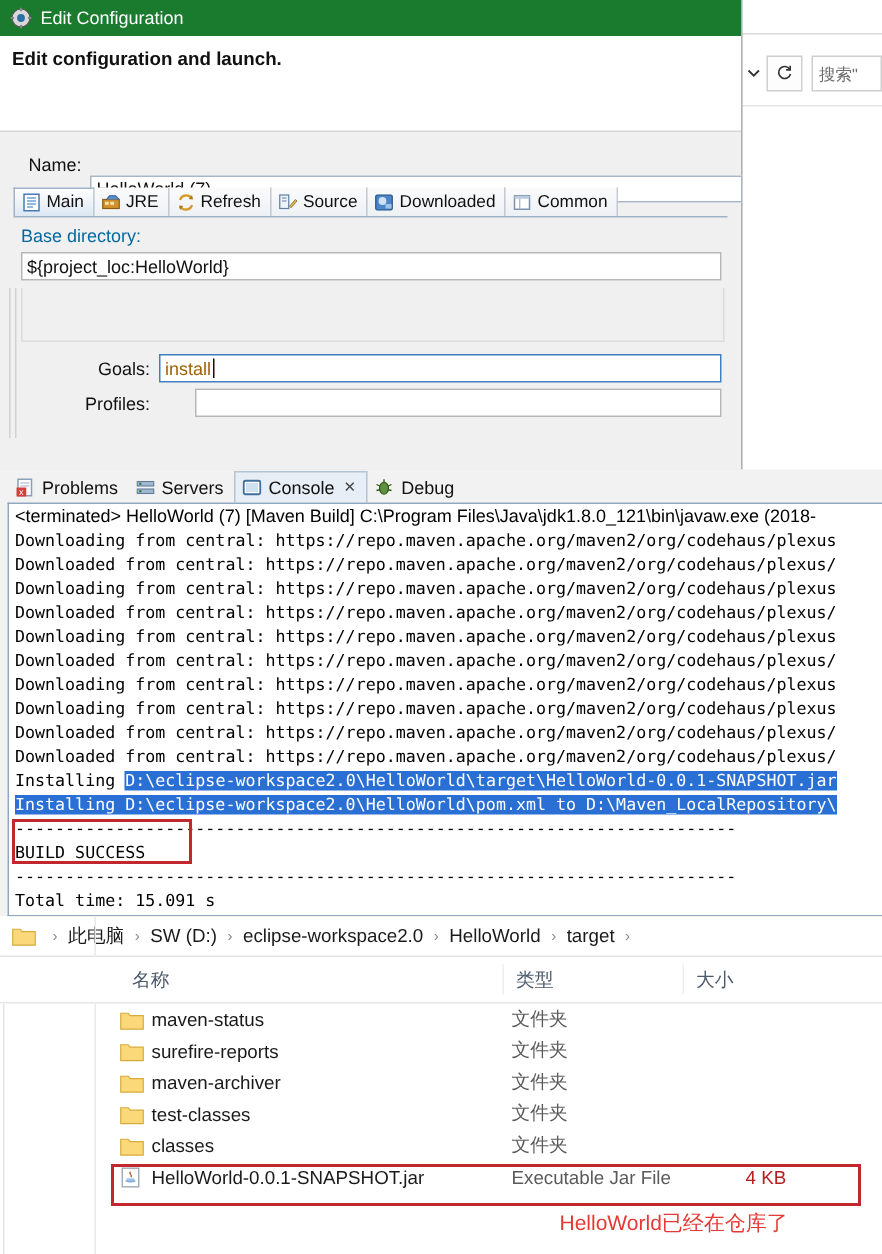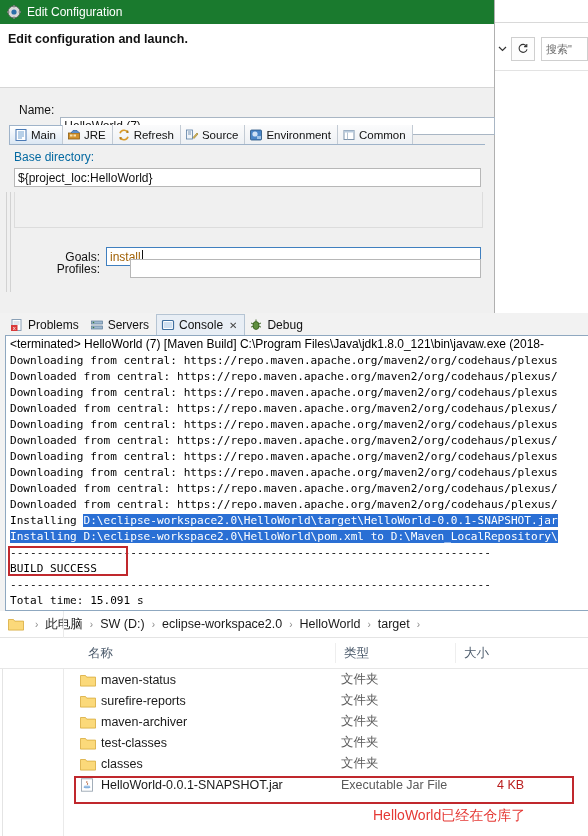--- a/index.html
+++ b/index.html
@@ -115,21 +115,21 @@
     position: absolute; left: 14px; top: 80px; width: 467px; height: 19px;
     border: 1px solid #b7b7b7; background: #ffffff;
     font-size: 12px; color: #111; padding: 0 3px; box-sizing: border-box;
     display: flex; align-items: center;
   }
   .midpanel {
     position: absolute; left: 14px; top: 104px; width: 467px; height: 35px;
     border: 1px solid #dcdcdc; border-top: none; background: #f0f0f0;
   }
   .goals-row {
-    position: absolute; left: 14px; top: 158px; width: 467px; height: 21px;
+    position: absolute; left: 14px; top: 147px; width: 467px; height: 21px;
     display: flex; align-items: center;
   }
   .profiles-row {
     position: absolute; left: 14px; top: 170px; width: 467px; height: 21px;
     display: flex; align-items: center; gap: 24px;
   }
   .fld-label {
     width: 86px; text-align: right; font-size: 12px; color: #111; padding-right: 6px;
   }
   .fld-input {
@@ -354,21 +354,21 @@
           <span>Source</span>
         </div>
         <div class="tab">
           <span class="tab-ico">
             <svg width="14" height="14" viewBox="0 0 14 14">
               <rect x="1.5" y="2" width="11" height="10" rx="1" fill="#4a86c8" stroke="#25527f" stroke-width="0.8"></rect>
               <circle cx="6" cy="6" r="2.6" fill="#cfe2f5"></circle>
               <rect x="8" y="8" width="4" height="3" fill="#9fc4e8"></rect>
             </svg>
           </span>
-          <span>Environment</span>
+          <span>Downloaded</span>
         </div>
         <div class="tab">
           <span class="tab-ico">
             <svg width="14" height="14" viewBox="0 0 14 14">
               <rect x="2" y="2.5" width="10" height="9" fill="#fff" stroke="#7d93ab" stroke-width="1"></rect>
               <rect x="2" y="2.5" width="10" height="2" fill="#b9cbdd"></rect>
               <line x1="5.5" y1="4.5" x2="5.5" y2="11.5" stroke="#9fb2c5" stroke-width="0.8"></line>
             </svg>
           </span>
           <span>Common</span>

